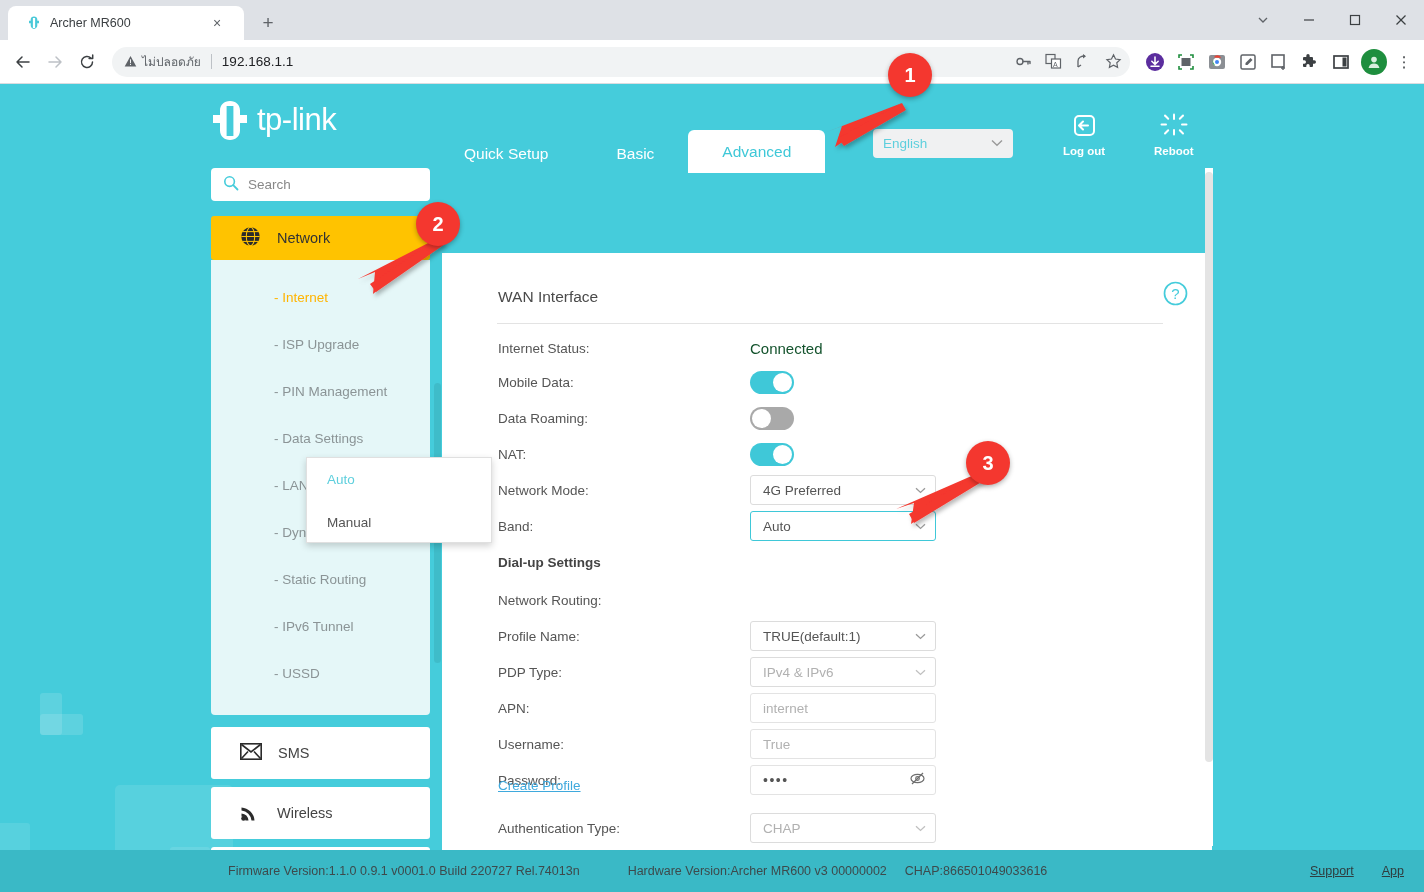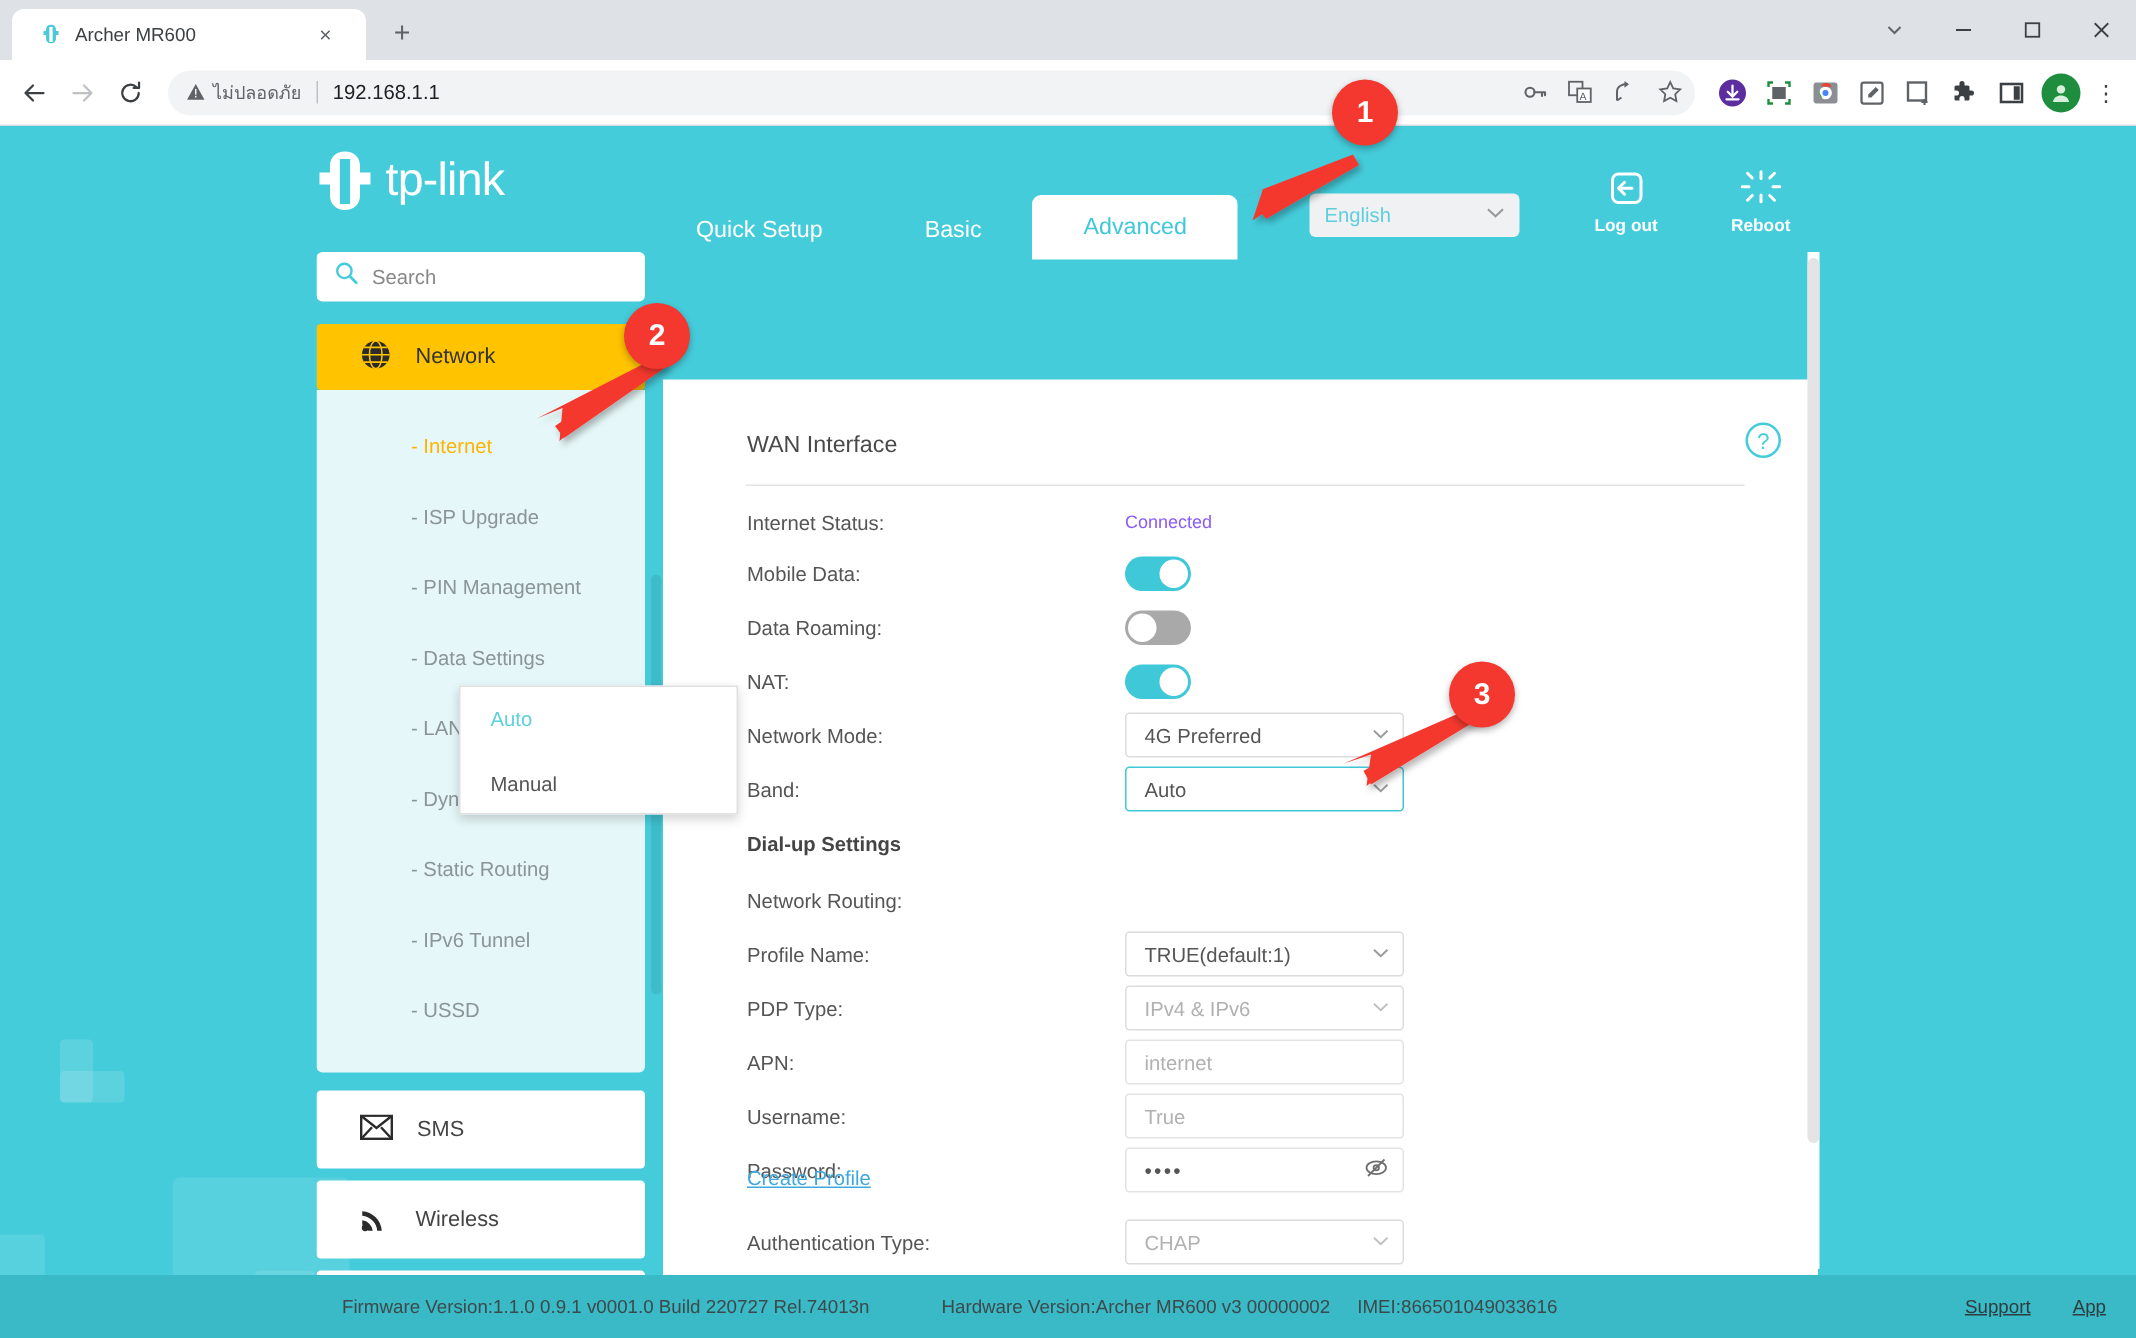--- a/index.html
+++ b/index.html
@@ -183,21 +183,21 @@
   }
   .panel-rule {
     position: absolute; left: 55px; top: 70px;
     width: 666px; height: 1px; background: #e3e3e3;
   }
   .help-icon { position: absolute; right: 24px; top: 28px; }
 
   .frow { position: absolute; left: 56px; height: 30px; display: flex; align-items: center; }
   .flabel { width: 252px; font-size: 13.5px; color: #555; }
   .flabel.bold { font-weight: bold; color: #444; }
-  .fval { font-size: 12px; color: #8b5cf6; text-align: center; }
+  .fval { font-size: 15px; color: #14532d; text-align: center; }
 
   .toggle {
     width: 44px; height: 23px; border-radius: 12px;
     position: relative; display: inline-block;
   }
   .toggle.on { background: #3fc8d8; }
   .toggle.off { background: #a9a9a9; }
   .toggle .knob {
     position: absolute; top: 2px; width: 19px; height: 19px;
     border-radius: 50%; background: #fff;
@@ -694,21 +694,21 @@
     <span class="create-link">Create Profile</span>
   </div>
 
   <div class="ct-track" style="top:83px; height:678px;"></div>
   <div class="ct-thumb" style="top:87px;"></div>
 
   <div class="footer">
     <span class="footer-left-pad"></span>
     <span class="footer-seg">Firmware Version:1.1.0 0.9.1 v0001.0 Build 220727 Rel.74013n</span>
     <span class="footer-seg2">Hardware Version:Archer MR600 v3 00000002</span>
-    <span class="footer-seg2">IMEI:866501049033616</span>
+    <span class="footer-seg2">CHAP:866501049033616</span>
     <span class="footer-right">
       <span class="footer-link">Support</span>
       <span class="footer-link">App</span>
     </span>
   </div>
 </div>
 
 <div class="badge" style="left:888px; top:53px;">1</div>
 <svg class="arrow" style="left:780px; top:100px;" width="130" height="60" viewBox="0 0 130 60">
   <defs>

